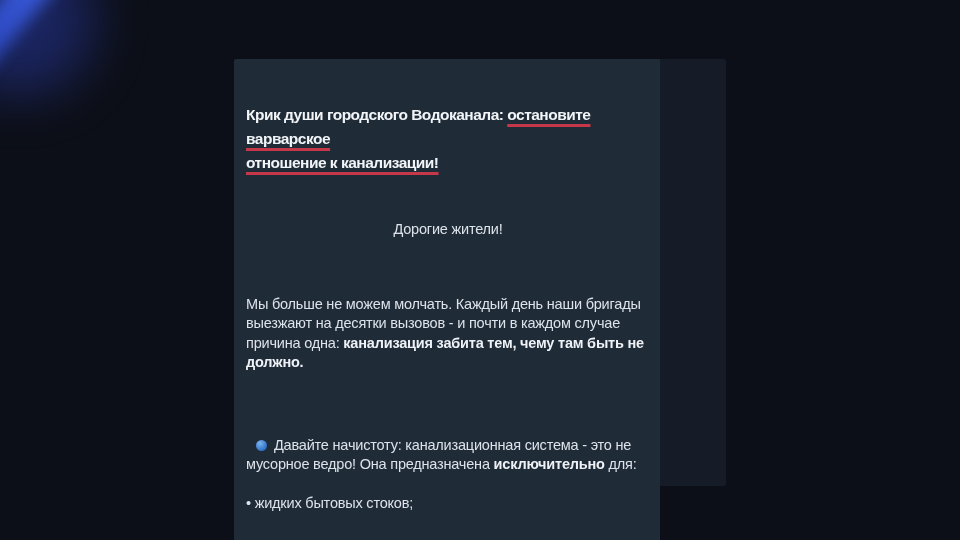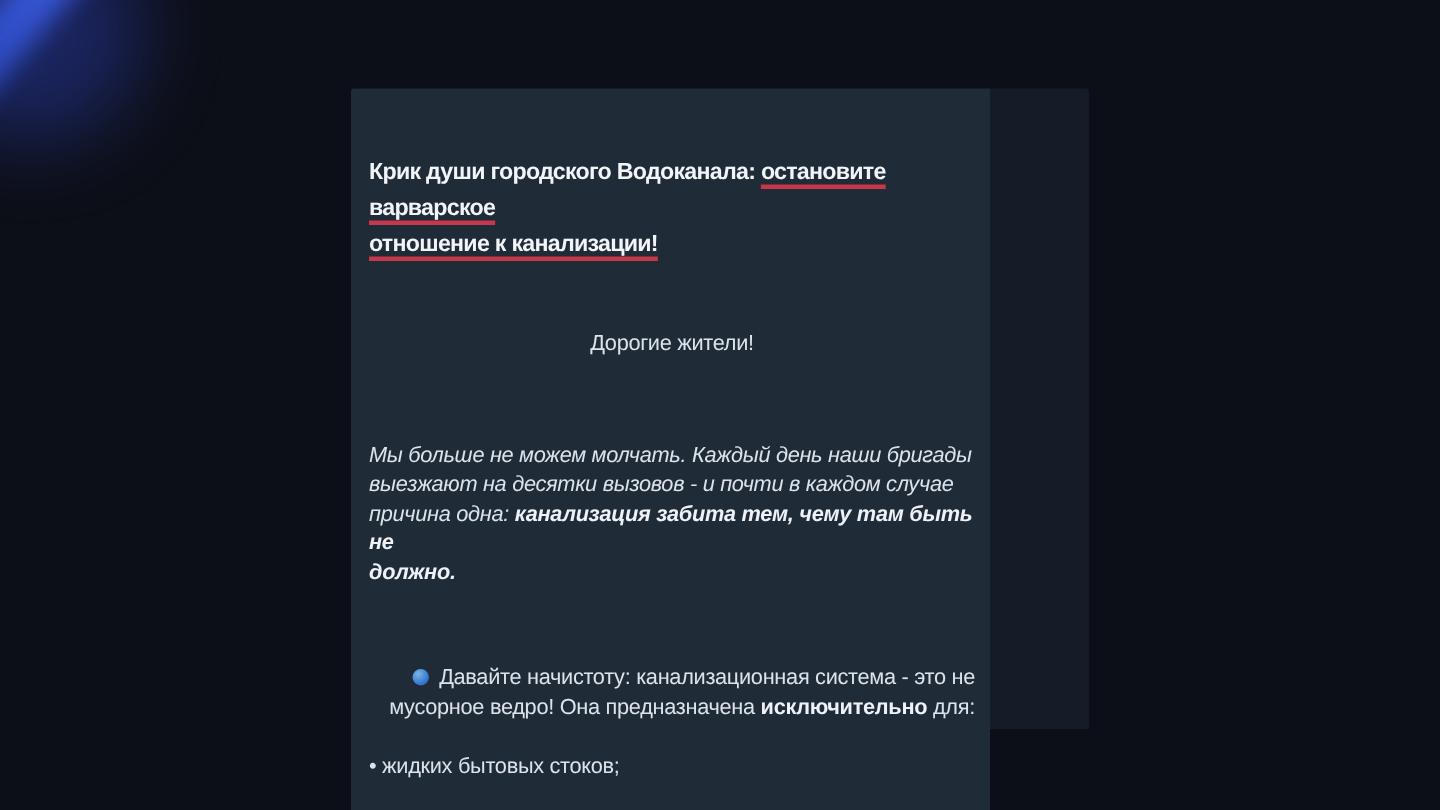--- a/index.html
+++ b/index.html
@@ -45,23 +45,23 @@
     font-size: 15.5px; font-weight: bold; letter-spacing: -0.5px;
     line-height: 24px; color: #f2f5f8;
   }
   .u-red {
     text-decoration: underline;
     text-decoration-color: #c7374a;
     text-decoration-thickness: 3px;
     text-underline-offset: 4px;
   }
   .greeting { margin: 6px 0 0 0; text-align: center; }
-  .intro { margin: 16px 0 0 0; font-style: italic; }
+  .intro { margin: 16px 0 0 0; }
   .intro b, .lead b { color: #eef2f6; }
-  .section { margin: 12px 0 0 0; text-indent: 8px; text-align: right; }
+  .section { margin: 24px 0 0 0; text-indent: 8px; }
   .no-indent { text-indent: 0; }
   .dot {
     display: inline-block; width: 11px; height: 11px; border-radius: 50%;
     margin: 0 7px 0 2px; vertical-align: -1px;
   }
   .dot-blue { background: radial-gradient(circle at 35% 30%, #7ab5ec, #2e6fc7 72%); }
 </style>
 </head>
 <body>
 

